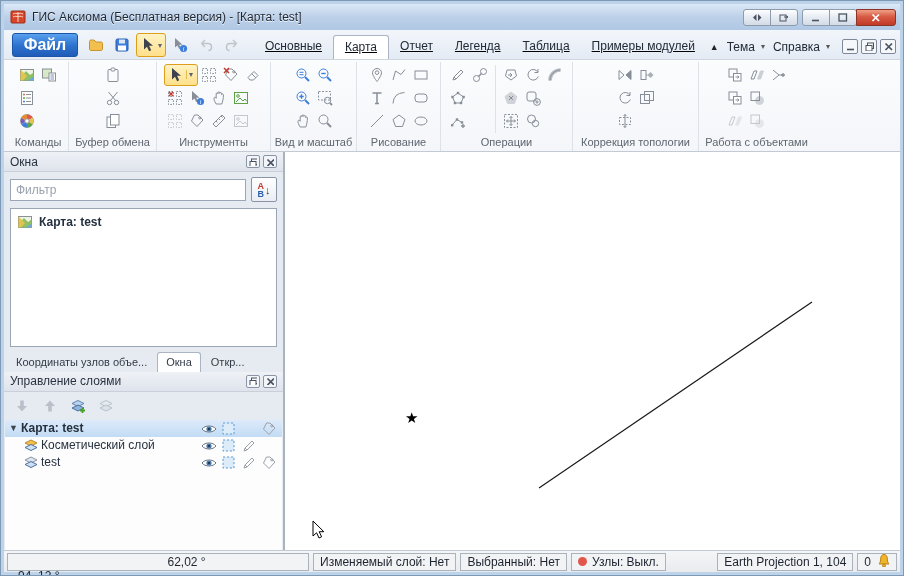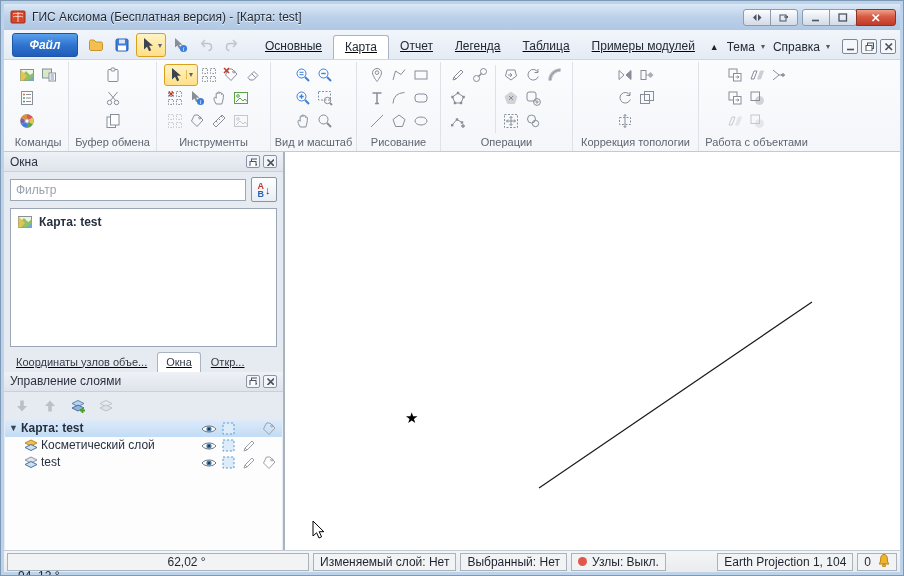--- a/index.html
+++ b/index.html
@@ -18,22 +18,22 @@
   .tb-btn { width:28px; height:17px; border:1px solid #8d9bac; border-radius:3px;
     background:linear-gradient(#fdfeff,#e8edf3 45%,#d3dbe6); display:flex; align-items:center; justify-content:center; color:#4a5463; }
   .tb-grp .tb-btn + .tb-btn { margin-left:-1px; border-top-left-radius:0; border-bottom-left-radius:0; }
   .tb-grp .tb-btn:first-child { border-top-right-radius:0; border-bottom-right-radius:0; }
   .tb-btn.close { width:40px; background:linear-gradient(#f0a088,#d75a43 45%,#c03a28); color:#fff; border-color:#8d3325; }
   .tb-btn svg { width:10px; height:9px; }
 
   
   .tabrow { height:30px; background:linear-gradient(#f2f6fb,#e4ebf4); display:flex; align-items:flex-end; padding:0 4px; flex:0 0 auto; border-bottom:1px solid #cfd6df; }
   .file-btn { width:66px; height:24px; margin:0 6px 2px 4px; border-radius:3px; border:1px solid #1c56a8;
-    background:linear-gradient(#59a0ee,#2f74d0 50%,#1f5cb8); color:#fff; font-size:12px; font-weight:bold;
-    display:flex; align-items:center; justify-content:center;font-style:italic; }
+    background:linear-gradient(#59a0ee,#2f74d0 50%,#1f5cb8); color:#fff; font-size:16px; font-weight:bold;
+    display:flex; align-items:center; justify-content:center; }
   .qat { display:flex; align-items:center; gap:2px; margin-bottom:2px; }
   .qat-btn { width:24px; height:24px; display:flex; align-items:center; justify-content:center; border-radius:3px; }
   .qat-btn svg { width:17px; height:17px; }
   .qat-btn.hl { background:linear-gradient(#fff3c4,#ffe08a); border:1px solid #dd9f1b; width:30px; }
   .qat-btn .dd { font-size:8px; color:#5a636f; margin-left:1px; }
   .qat-btn.pale { opacity:.55; }
   .tabs { display:flex; margin-left:10px; height:24px;text-decoration:underline; }
   .tab { padding:4px 11px 5px; font-size:12px; color:#222a35; white-space:nowrap; }
   .tab.active { background:#fff; border:1px solid #aab4c2; border-bottom:none; border-radius:3px 3px 0 0;text-align:right; }
   .tabrow-right { margin-left:auto; display:flex; align-items:center; gap:8px; margin-bottom:5px; }
@@ -72,21 +72,21 @@
   .filter-row { display:flex; align-items:center; padding:5px 6px 4px; gap:5px; }
   .filter-input { flex:1; height:22px; border:1px solid #9aa6b5; background:#fff; font-size:12px; padding:0 5px; color:#333; font-family:"Liberation Sans",sans-serif; }
   .filter-input::placeholder { color:#9aa2ad; }
   .sort-btn { width:26px; height:25px; border:1px solid #8a94a4; border-radius:2px; background:linear-gradient(#fff,#e9edf3); display:flex; align-items:center; justify-content:center; gap:1px; }
   .sort-ab { display:flex; flex-direction:column; line-height:8px; font-size:9px; font-weight:bold; }
   .sort-ab .a { color:#c4372b; } .sort-ab .b { color:#2a5fb0; }
   .sort-arrow { font-size:11px; color:#333; }
   .win-list { margin:2px 6px 0; background:#fff; border:1px solid #9aa6b5; flex:1; min-height:0; padding:3px 4px; }
   .win-item { display:flex; align-items:center; gap:6px; font-size:12px; font-weight:bold; color:#253041; padding:2px 2px; }
   .win-item svg { width:16px; height:16px; }
-  .bottom-tabs { height:25px; display:flex; align-items:flex-end; padding:0 4px; gap:2px; flex:0 0 auto;text-decoration:underline; }
+  .bottom-tabs { height:25px; display:flex; align-items:flex-end; padding:0 4px; gap:2px; flex:0 0 auto; }
   .btab { font-size:11px; color:#333b47; padding:3px 8px 4px; white-space:nowrap; overflow:hidden; text-overflow:ellipsis; }
   .btab.active { background:#fff; border:1px solid #aab4c2; border-bottom:none; border-radius:3px 3px 0 0; }
 
   .layers-toolbar { height:28px; display:flex; align-items:center; gap:8px; padding:0 8px; }
   .lt-btn { width:20px; height:20px; display:flex; align-items:center; justify-content:center; color:#878e98; }
   .lt-btn svg { width:16px; height:16px; }
   .lt-btn.dis { opacity:.45; }
   .layers-tree { flex:1; background:#fdfdfe; margin:0 1px; overflow:hidden; }
   .tree-row { height:17px; display:flex; align-items:center; font-size:12px; color:#26303e; padding:0 4px; }
   .tree-row.selected { background:linear-gradient(#ddeafa,#c2dcf5); font-weight:bold; }

